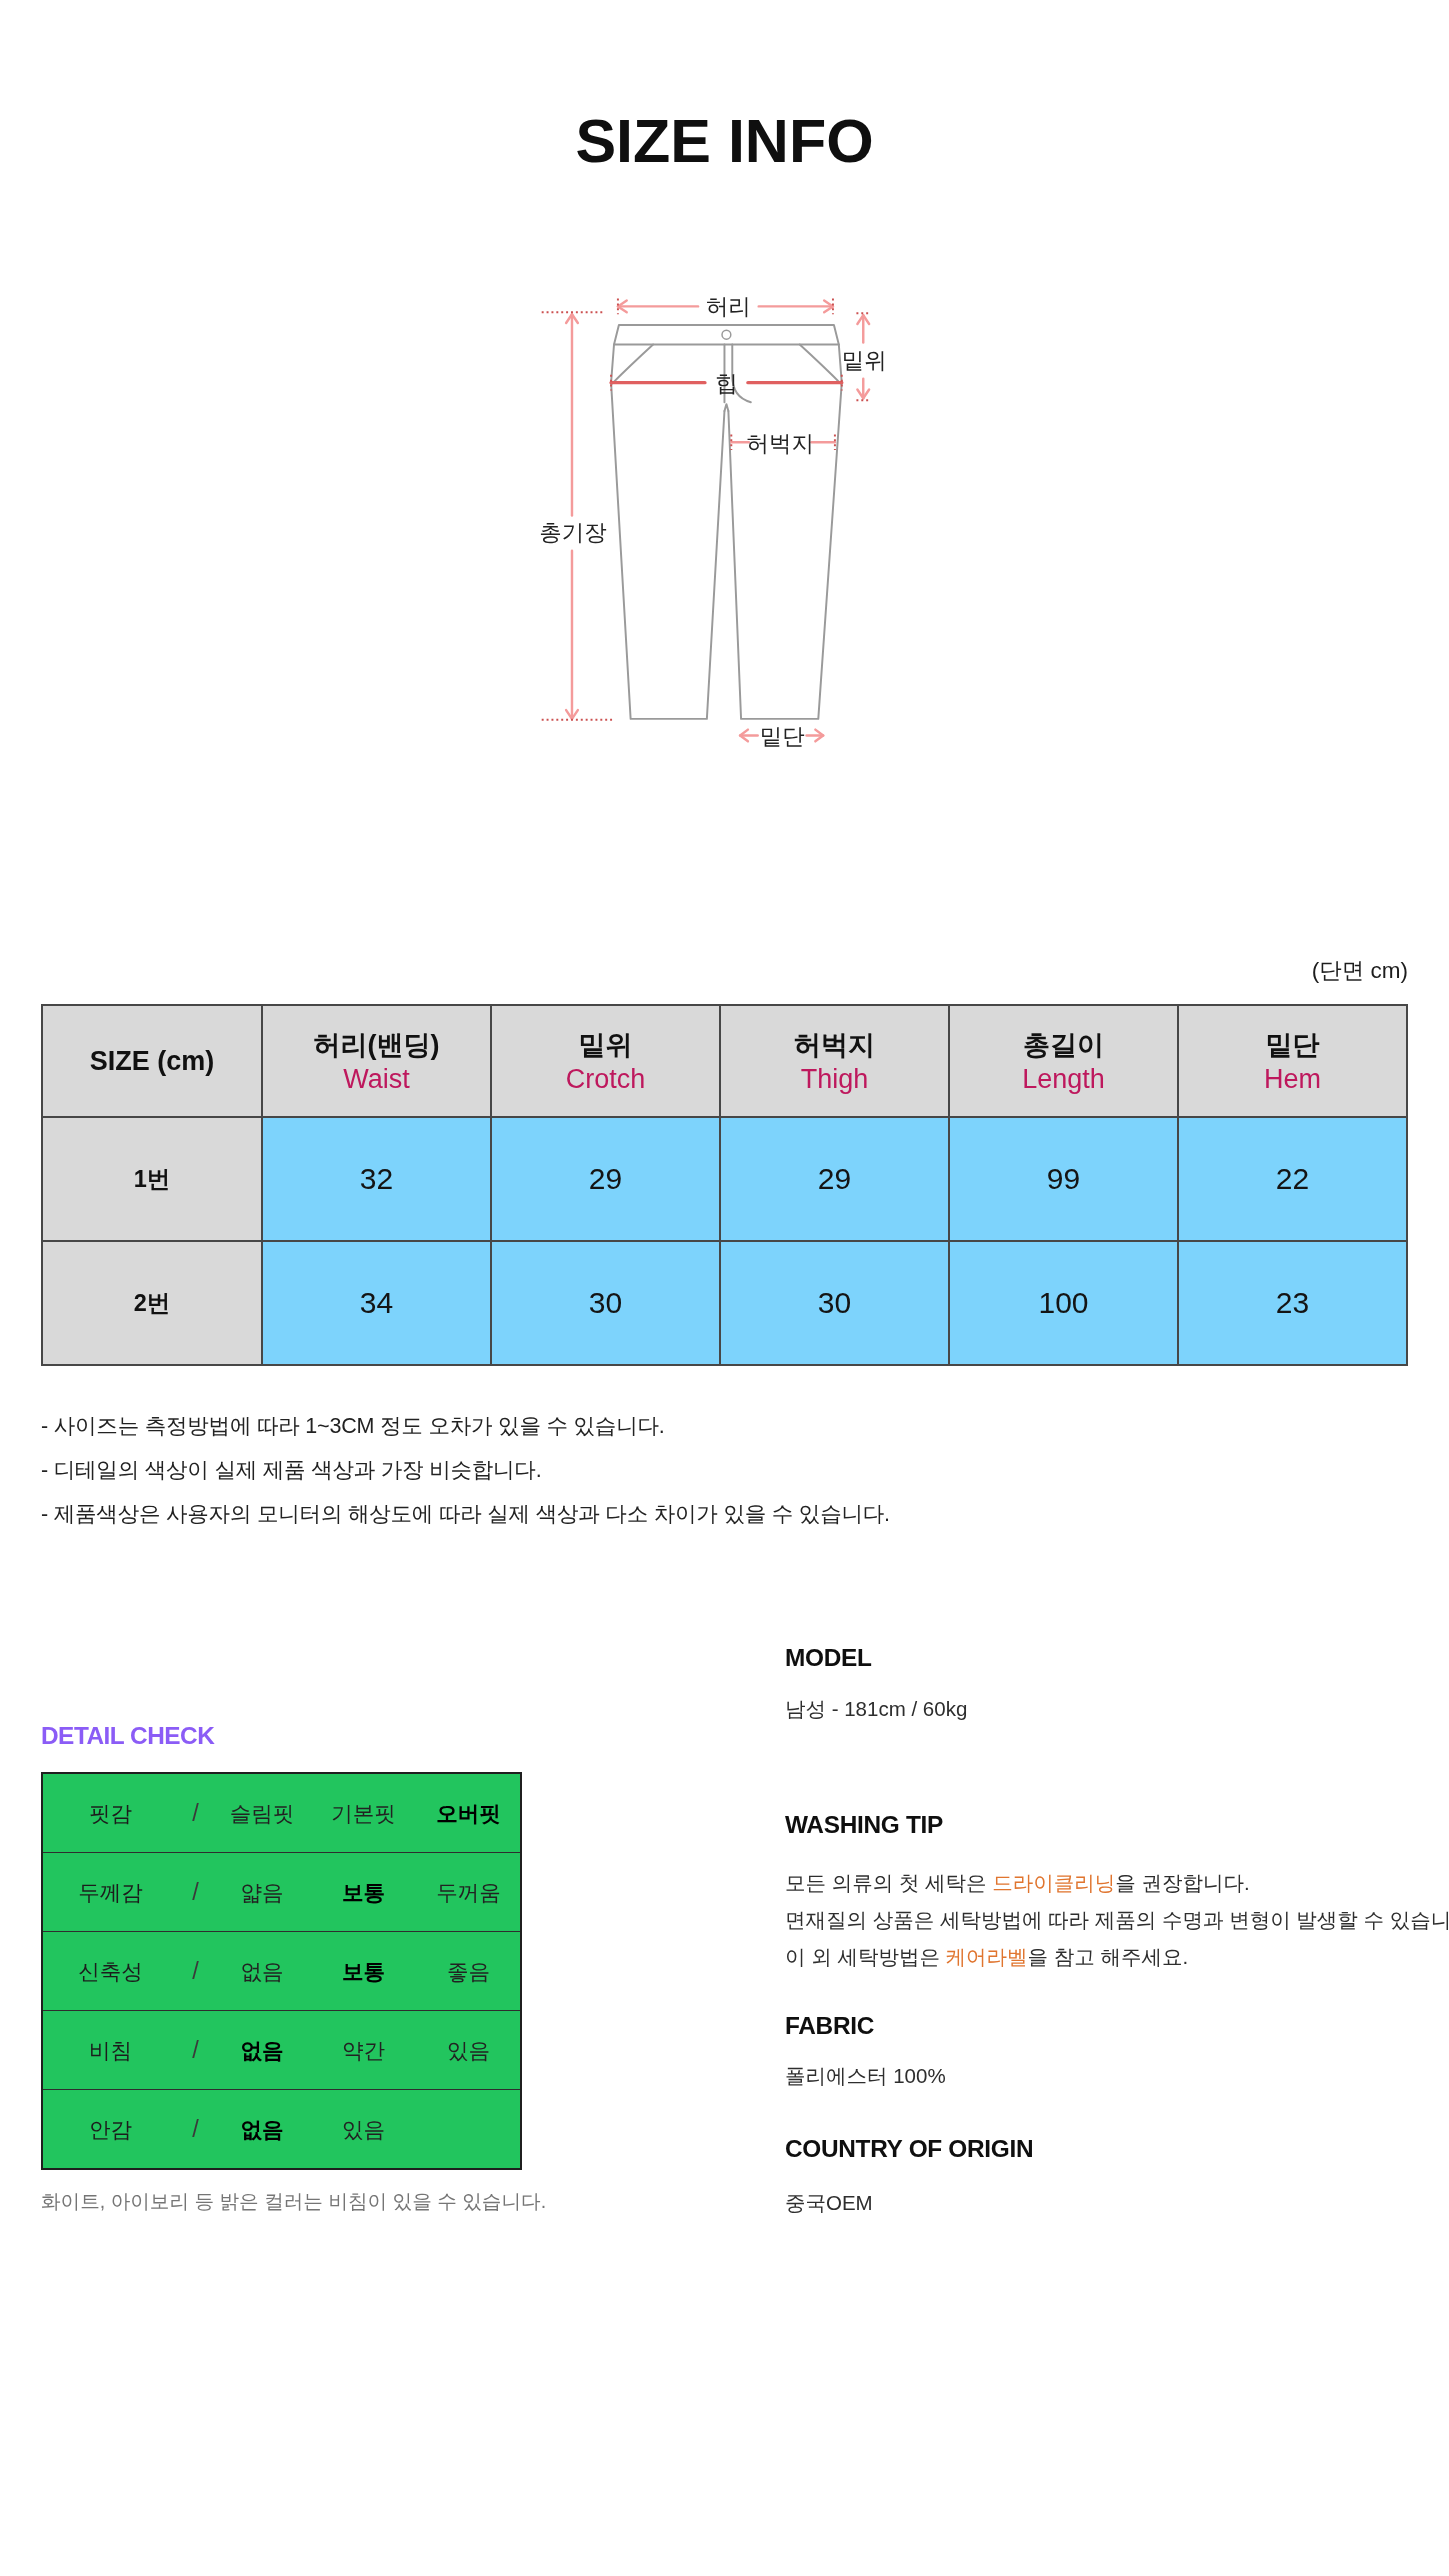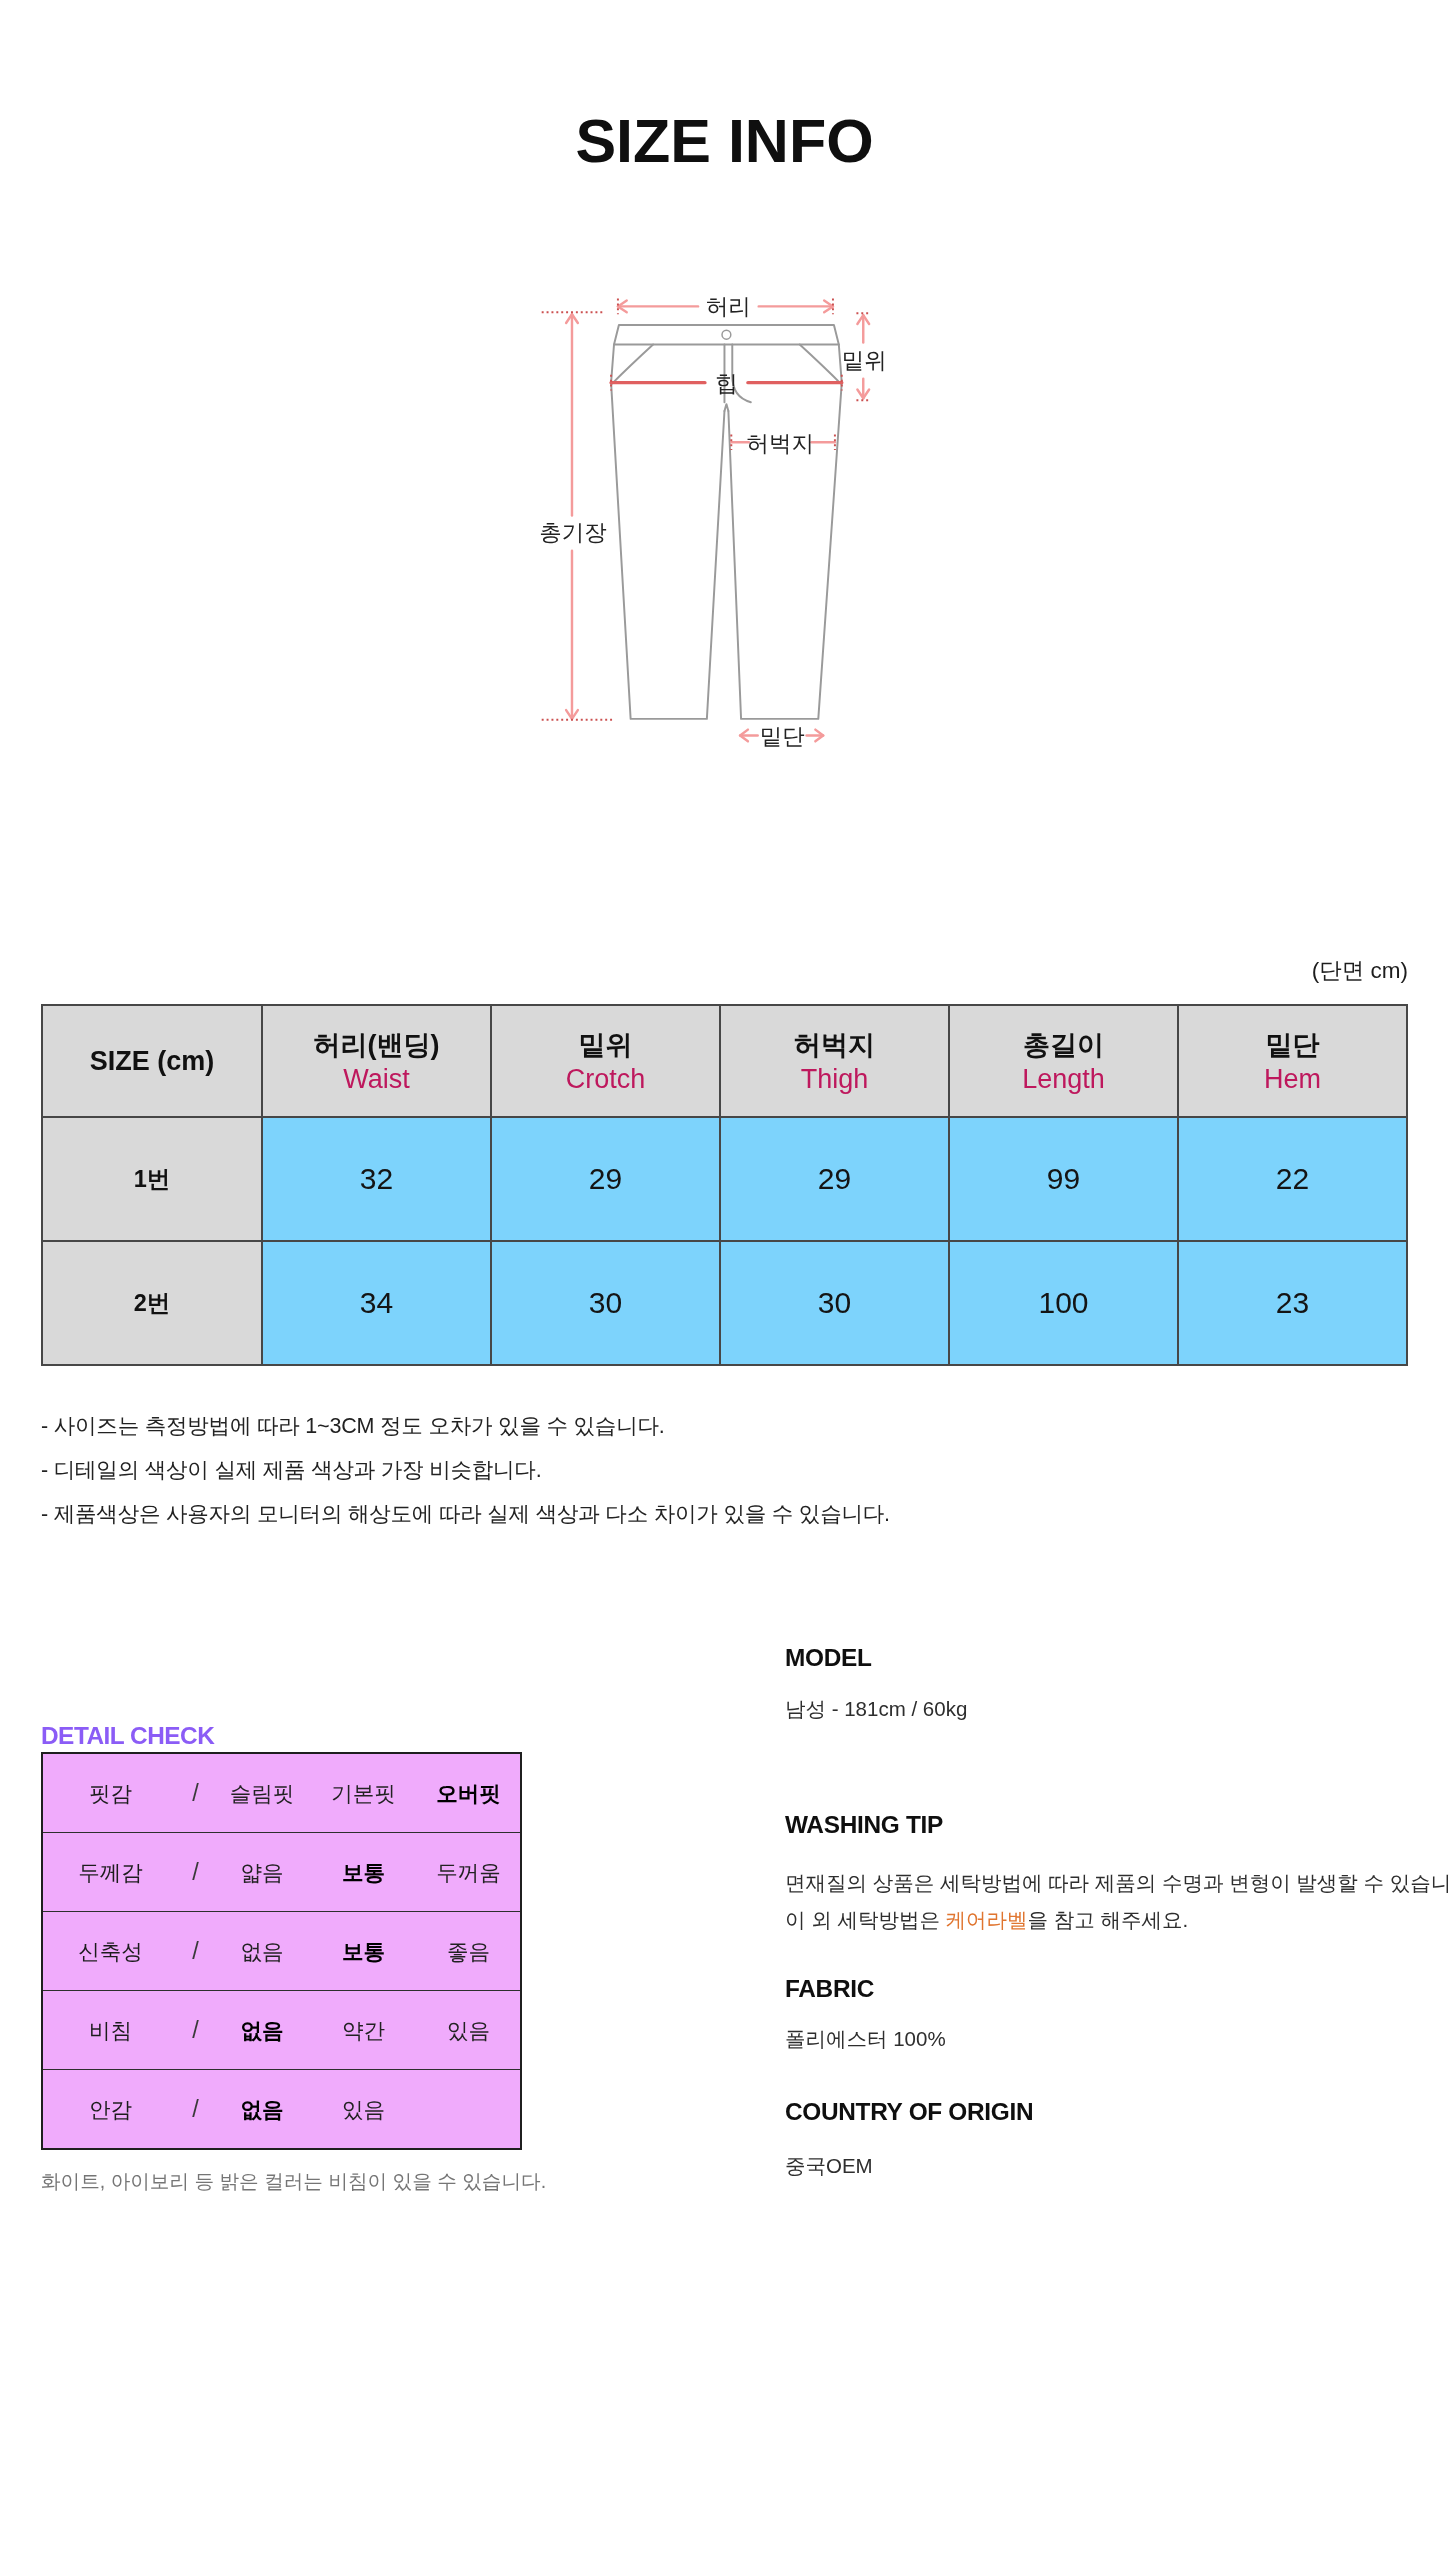--- a/index.html
+++ b/index.html
@@ -34,21 +34,21 @@
   .st-label{background:#d9d9d9;font-size:23.5px;font-weight:700;height:122px;color:#111;}
   .st-val{background:#7dd3fc;font-size:30px;font-weight:400;color:#141414;}
 
   
   .notes{position:absolute;left:41px;top:1404px;}
   .note-line{font-size:21.5px;line-height:44px;color:#222;white-space:nowrap;letter-spacing:-0.2px;}
 
   
   .dc{position:absolute;left:41px;top:1722px;width:481px;}
   .dc-heading{font-size:24.4px;font-weight:700;color:#8b5cf6;letter-spacing:-0.5px;}
-  .dc-table{margin-top:2px;border:2px solid #1f1f1f;background:#f0abfc;}
+  .dc-table{margin-top:22px;border:2px solid #1f1f1f;background:#22c55e;}
   .dc-row{display:grid;grid-template-columns:135px 35px 98px 105px 105px;align-items:center;height:78px;border-top:1px solid #2e2e2e;}
   .dc-row:first-child{border-top:none;}
   .dc-label{text-align:center;font-size:21.5px;color:#1c1c1c;}
   .dc-slash{text-align:center;font-size:23.5px;font-weight:300;color:#3a3a3a;}
   .dc-opt{text-align:center;font-size:21.5px;color:#222;}
   .dc-opt.sel{font-weight:700;color:#000;}
   .dc-note{margin-top:17.6px;font-size:19.6px;color:#757575;white-space:nowrap;}
 
   
   .rcol{position:absolute;left:785px;top:1646px;width:655px;}
@@ -243,20 +243,21 @@
       </div>
     <div class="dc-note">화이트, 아이보리 등 밝은 컬러는 비침이 있을 수 있습니다.</div>
   </div>
 
   <div class="rcol">
     <div class="sec-heading">MODEL</div>
     <div class="sec-body m-model-b">남성 - 181cm / 60kg</div>
 
     <div class="sec-heading m-wash-h">WASHING TIP</div>
     <div class="wash-lines" id="wash-lines">
+        <div class="wash-line"><span>모든 의류의 첫 세탁은 </span><span class="accent">드라이클리닝</span><span>을 권장합니다.</span></div>
         <div class="wash-line"><span>면재질의 상품은 세탁방법에 따라 제품의 수명과 변형이 발생할 수 있습니다.</span></div>
         <div class="wash-line"><span>이 외 세탁방법은 </span><span class="accent">케어라벨</span><span>을 참고 해주세요.</span></div>
       </div>
 
     <div class="sec-heading m-fabric-h">FABRIC</div>
     <div class="sec-body m-fabric-b">폴리에스터 100%</div>
 
     <div class="sec-heading m-origin-h">COUNTRY OF ORIGIN</div>
     <div class="sec-body m-origin-b">중국OEM</div>
   </div>

